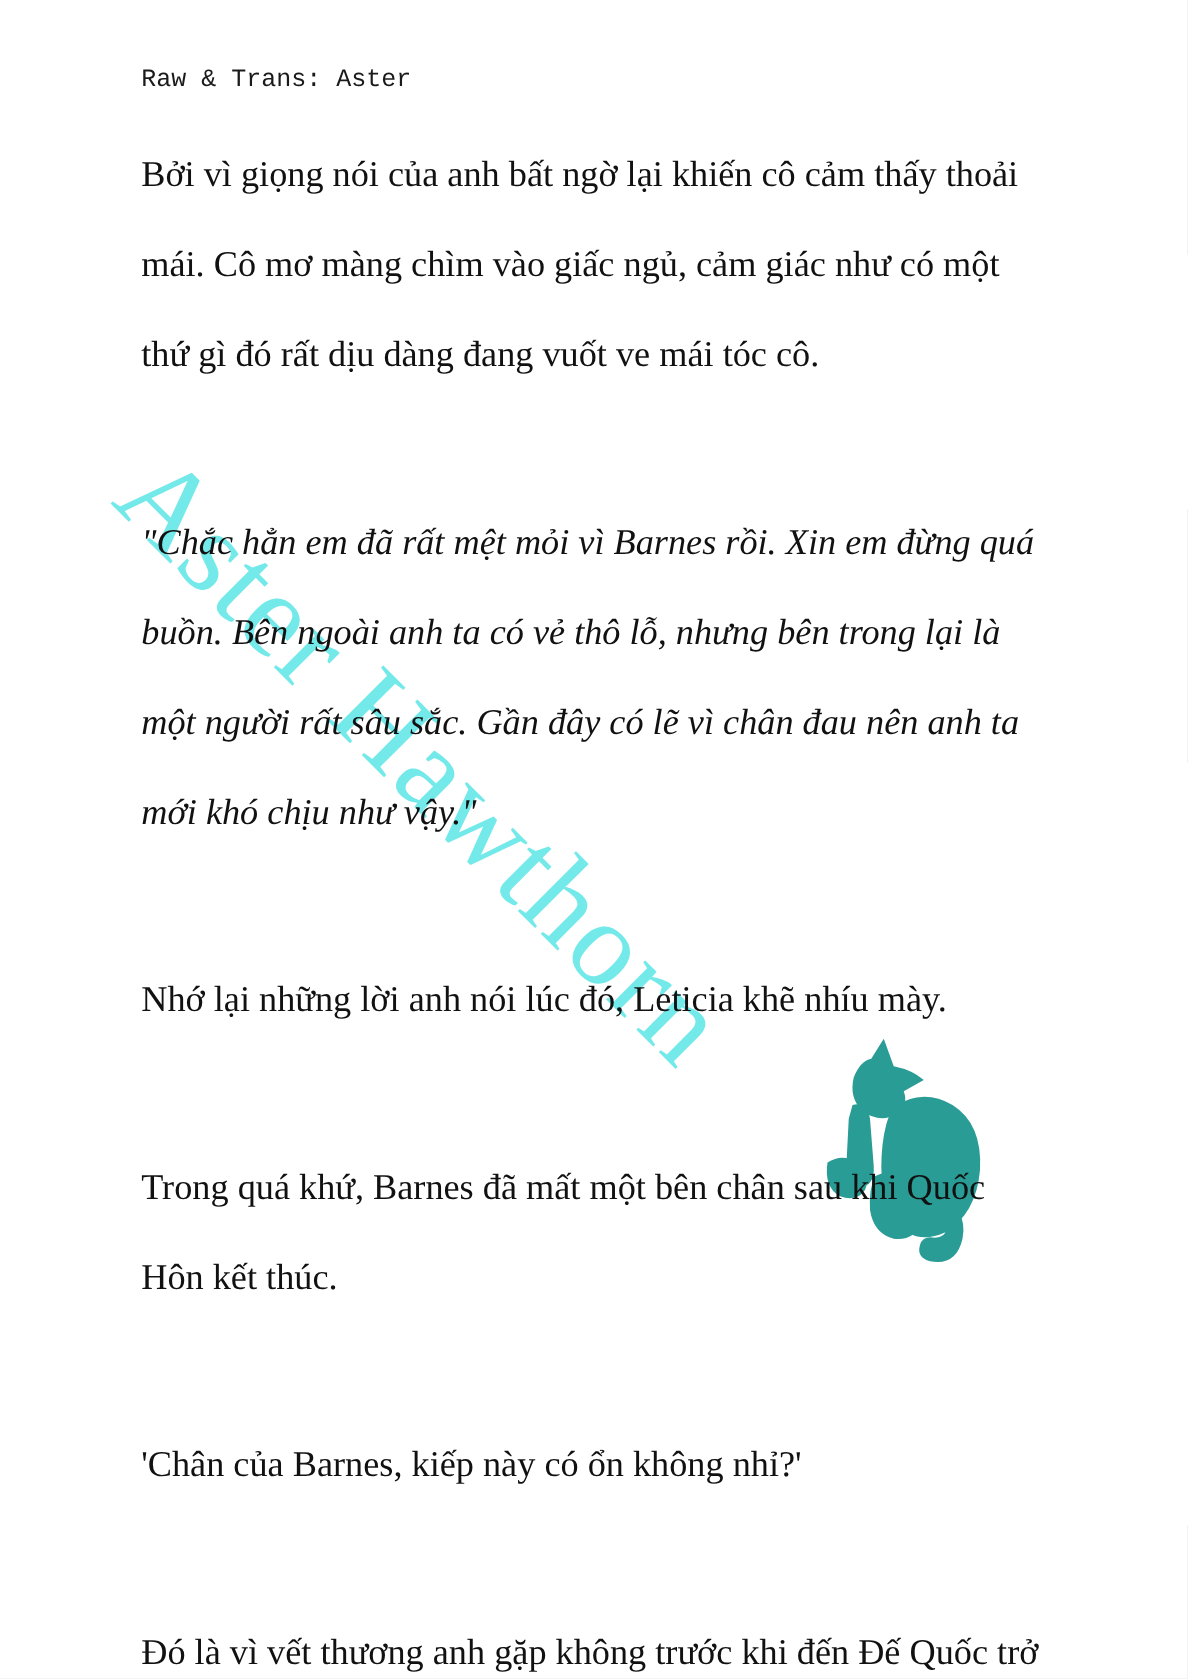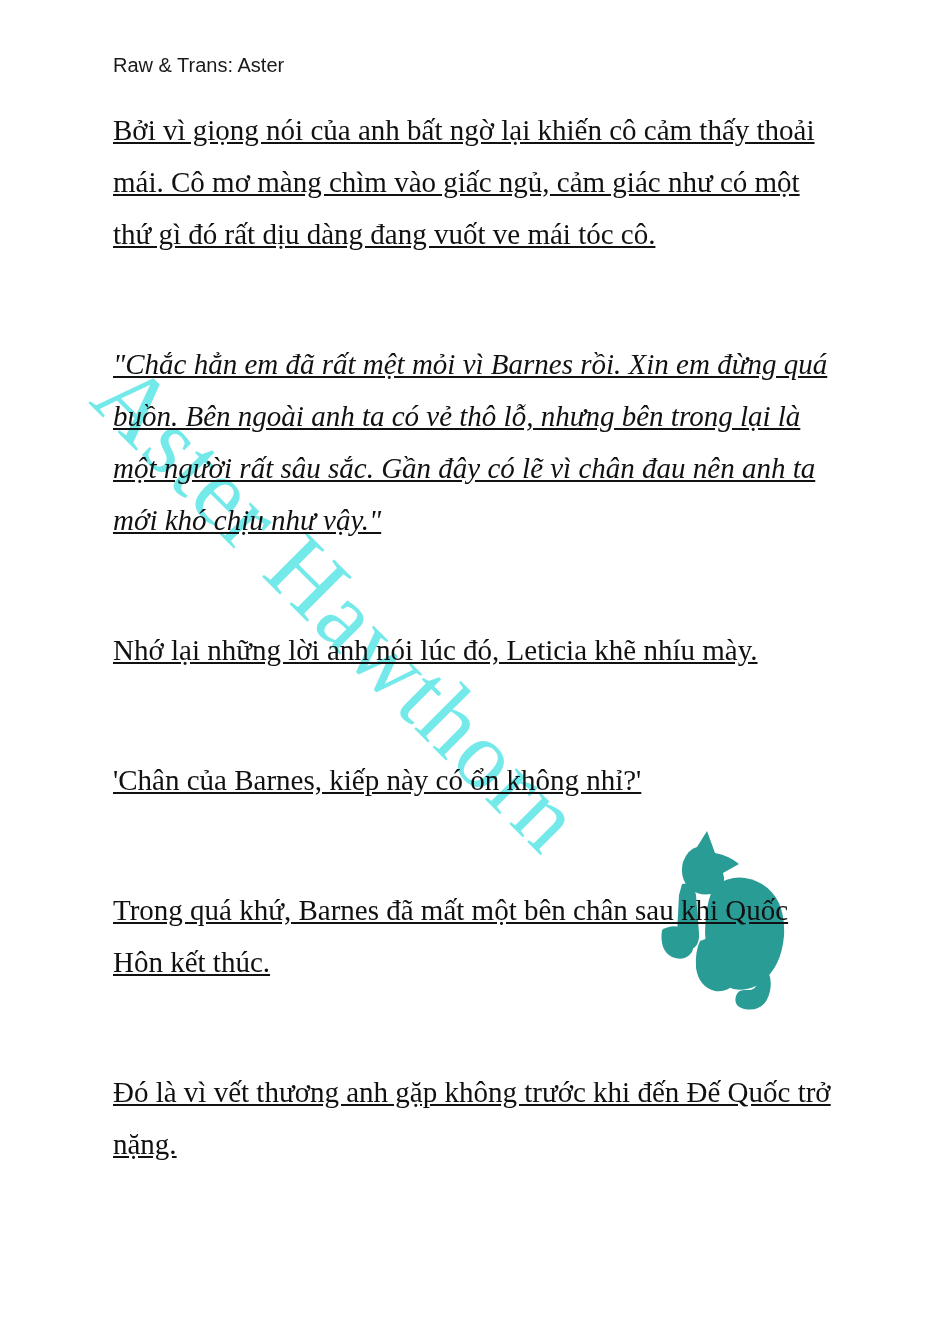--- a/index.html
+++ b/index.html
@@ -30,32 +30,31 @@
     z-index:1;
   }
   
   .content{
     position:relative;
     z-index:2;
     padding:53px 112px 0 113px;
     color:#111111;
   }
   .header-line{
-    font-family:Liberation Sans, sans-serif;
+    font-family:Liberation Mono, monospace;
     font-size:20px;
     line-height:24px;
     margin:0 0 27px 0;
     color:#1a1a1a;
   }
   .content p{
     margin:0 0 78px 0;
     font-size:29px;
-    line-height:52px;
+    line-height:72px;
     font-weight:400;
-    text-decoration:underline;
   }
   .content p.italic{font-style:italic;}
 </style>
 </head>
 <body>
 
 <div class="page">
 
   <div class="watermark-text">Aster Hawthorn</div>
 
@@ -81,19 +80,19 @@
                Q738 989 746 990 Q756 991 757 983 Q758 972 744 967 Z"></path>
     </g>
   </svg>
 
   <div class="content">
     <div class="header-line">Raw &amp; Trans: Aster</div>
     <div id="paragraphs">
         <p>Bởi vì giọng nói của anh bất ngờ lại khiến cô cảm thấy thoải mái. Cô mơ màng chìm vào giấc ngủ, cảm giác như có một thứ gì đó rất dịu dàng đang vuốt ve mái tóc cô.</p>
         <p class="italic">"Chắc hẳn em đã rất mệt mỏi vì Barnes rồi. Xin em đừng quá buồn. Bên ngoài anh ta có vẻ thô lỗ, nhưng bên trong lại là một người rất sâu sắc. Gần đây có lẽ vì chân đau nên anh ta mới khó chịu như vậy."</p>
         <p>Nhớ lại những lời anh nói lúc đó, Leticia khẽ nhíu mày.</p>
+        <p>Trong quá khứ, Barnes đã mất một bên chân sau khi Quốc Hôn kết thúc.</p>
         <p>'Chân của Barnes, kiếp này có ổn không nhỉ?'</p>
-        <p>Trong quá khứ, Barnes đã mất một bên chân sau khi Quốc Hôn kết thúc.</p>
         <p>Đó là vì vết thương anh gặp không trước khi đến Đế Quốc trở nặng.</p>
       </div>
   </div>
 
 </div>
 
 </body></html>

